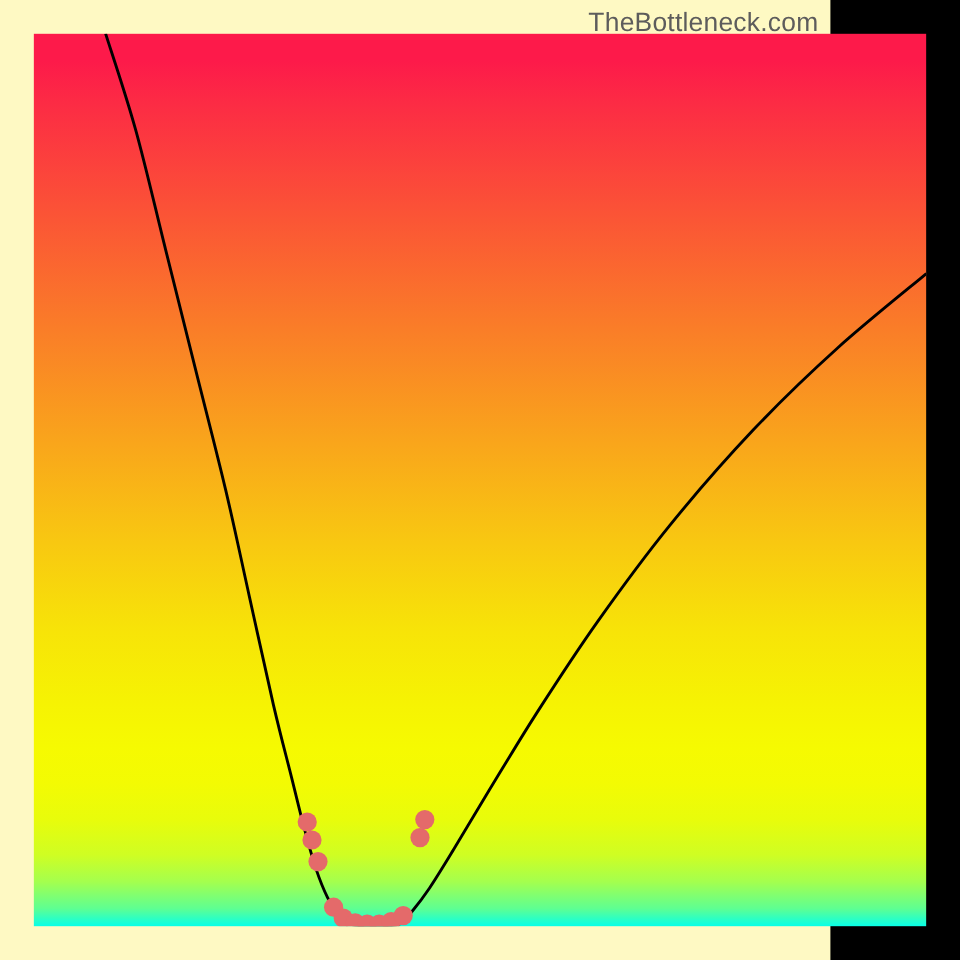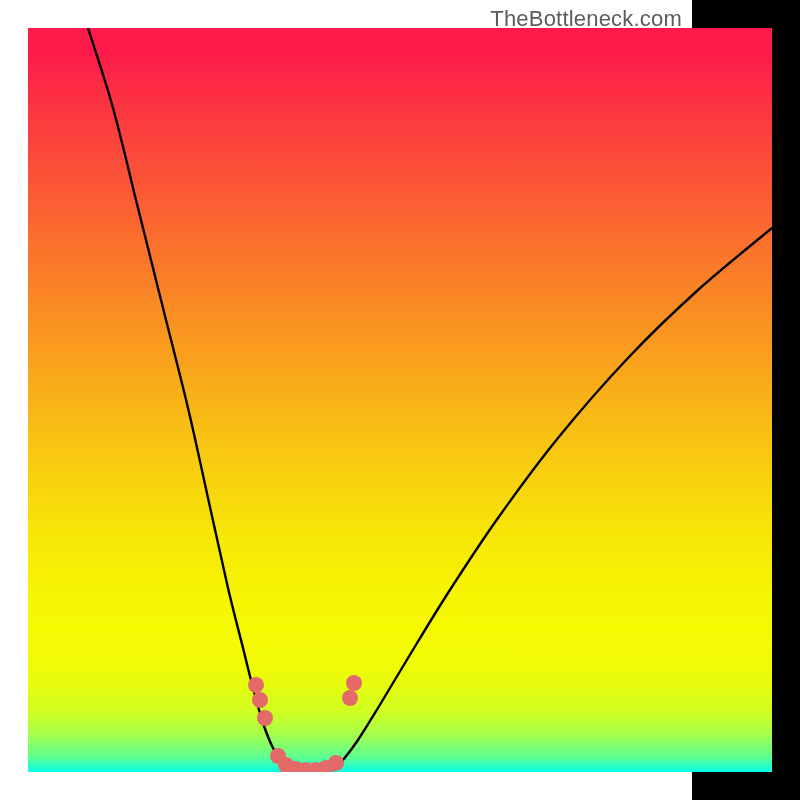--- a/index.html
+++ b/index.html
@@ -10,21 +10,21 @@
     overflow: hidden;
     background: #000;
     font-family: Arial, Helvetica, sans-serif;
   }
   .frame {
     position: absolute;
     left: 0;
     top: 0;
     width: 692px;
     height: 800px;
-    background: #ffffff;
+    background: #fef9c3;
   }
   .plot {
     position: absolute;
     left: 28px;
     top: 28px;
     width: 744px;
     height: 744px;
     overflow: hidden;
   }
   .gradient {

